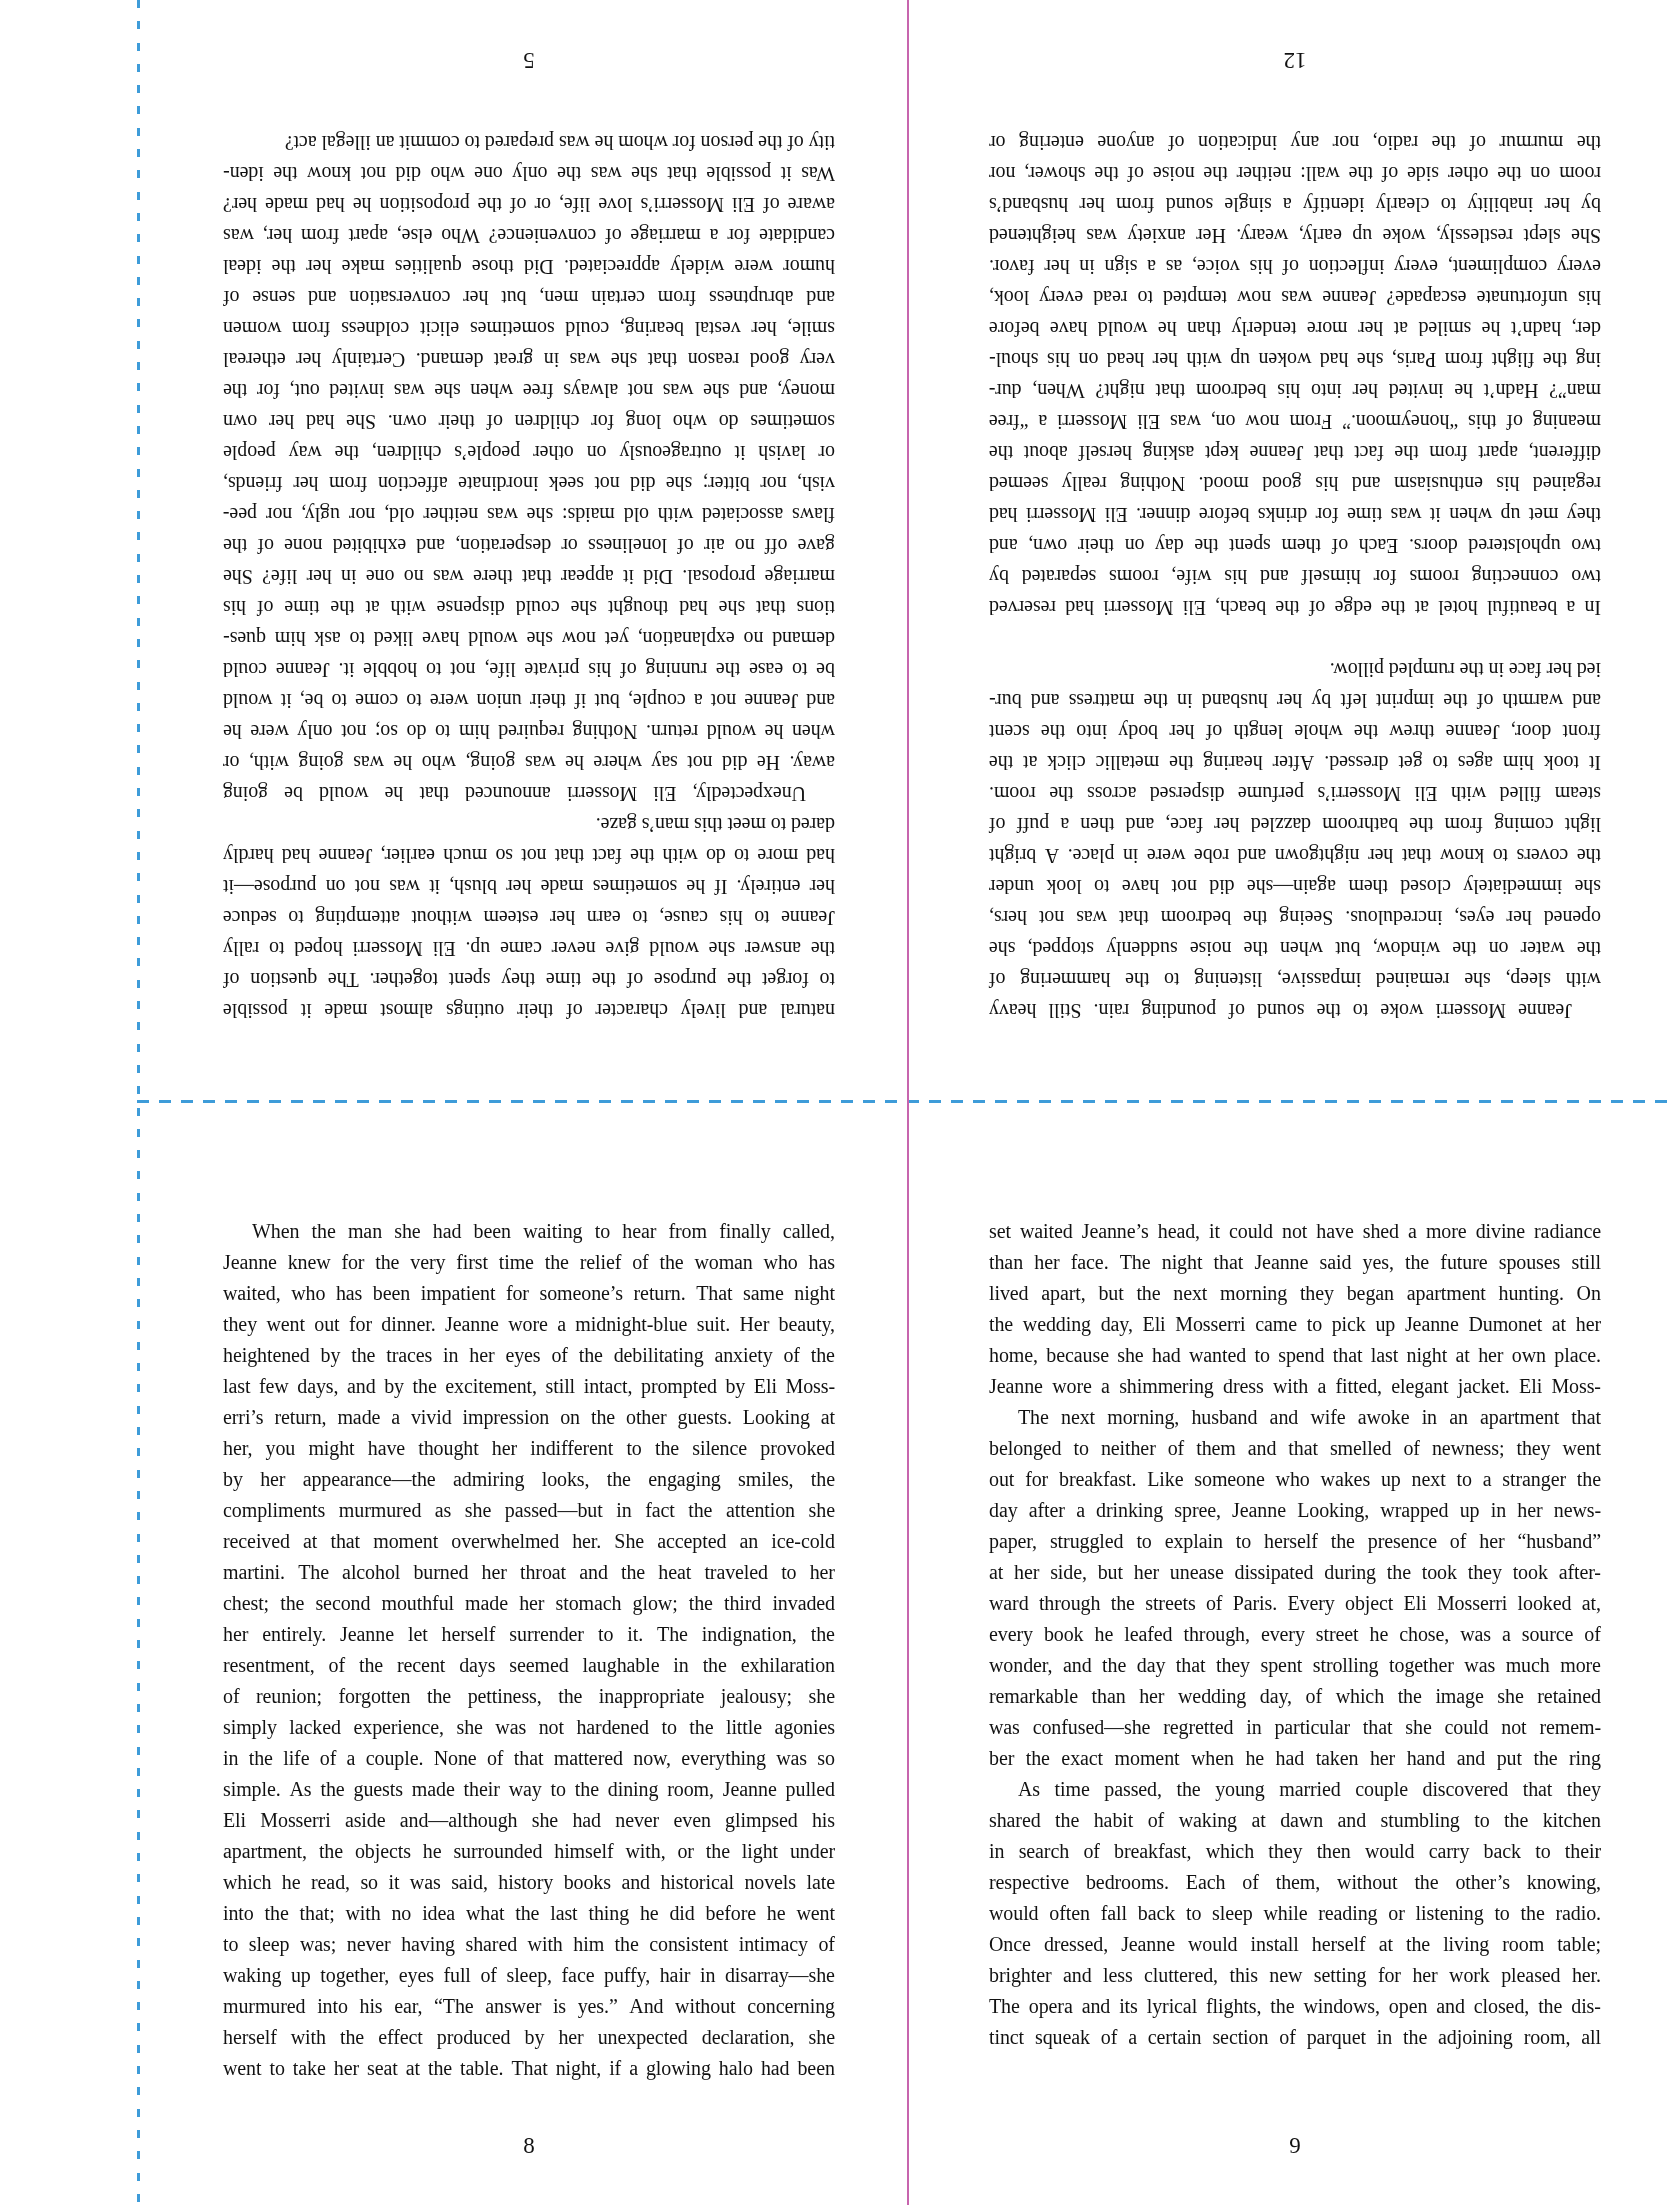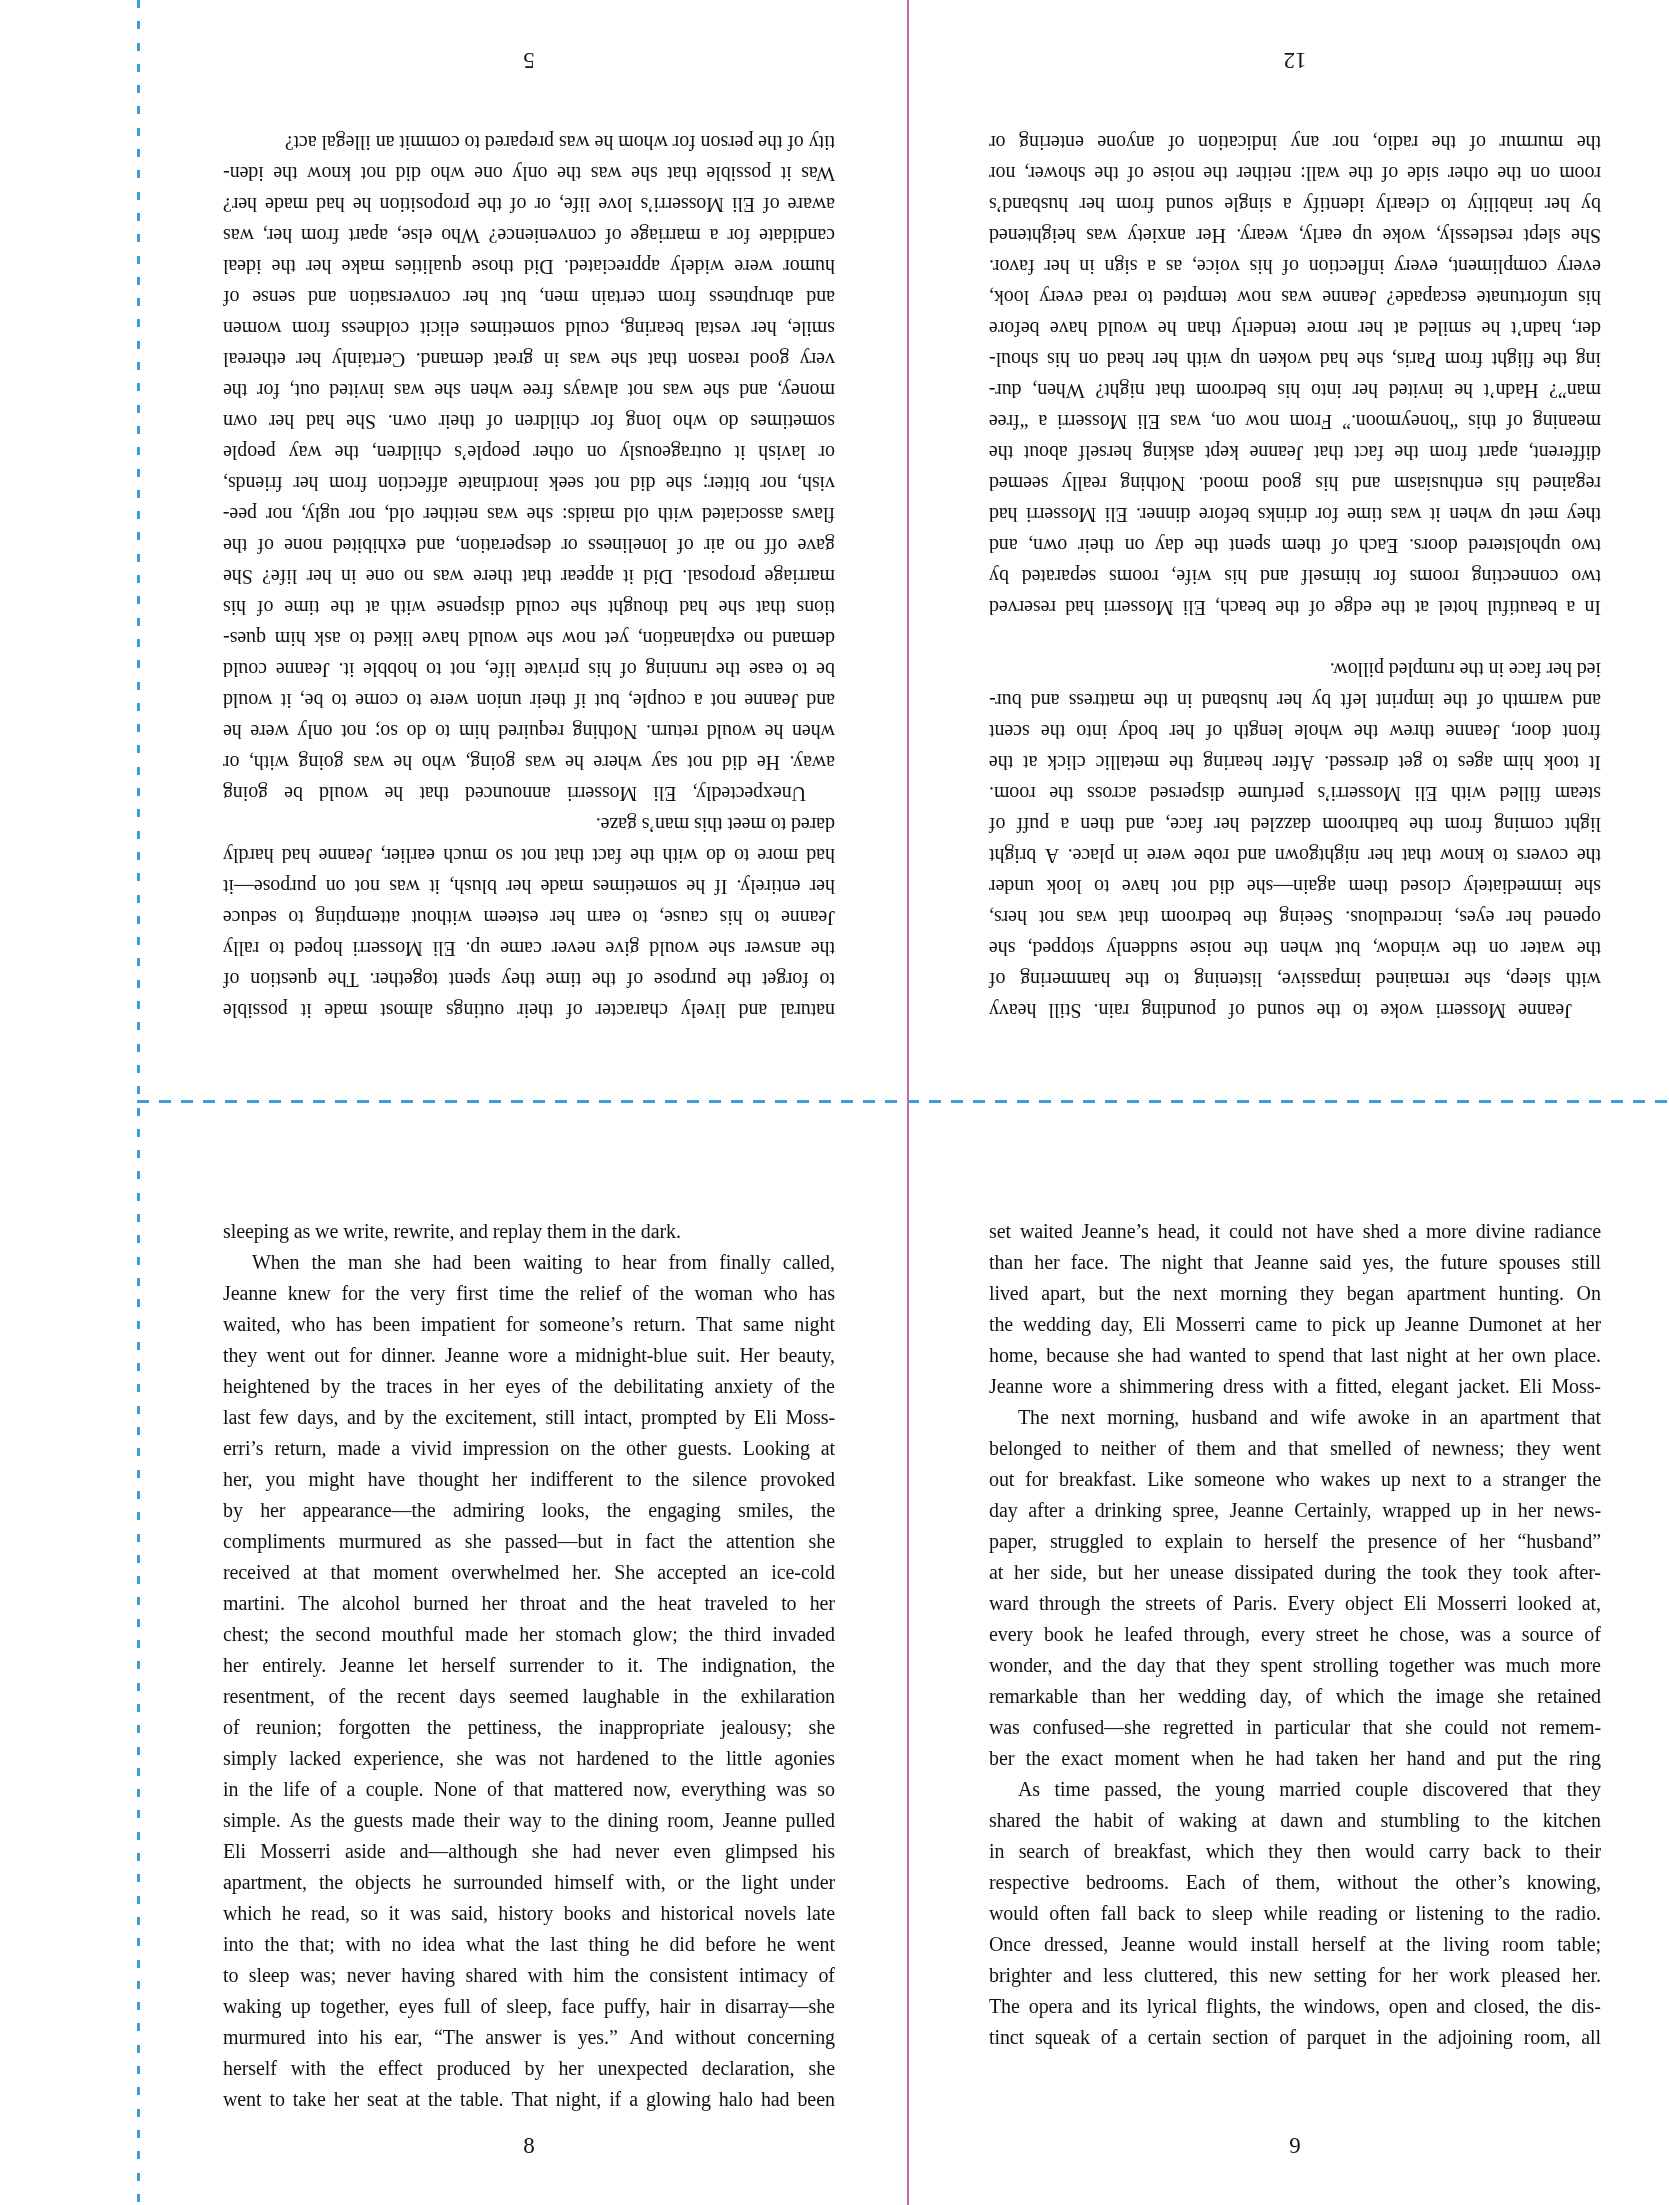--- a/index.html
+++ b/index.html
@@ -860,21 +860,20 @@
           <span>anyone</span>
           <span>entering</span>
           <span>or</span>
         </div>
       </div>
     <div class="page-number">12</div>
   </div>
 
   <div class="page page-bl">
     <div class="text-block">
-        <div class="line short">sleeping as we write, rewrite, and replay them in the dark.</div>
         <div class="line just indent">
           <span>When</span>
           <span>the</span>
           <span>man</span>
           <span>she</span>
           <span>had</span>
           <span>been</span>
           <span>waiting</span>
           <span>to</span>
           <span>hear</span>
@@ -1388,21 +1387,21 @@
           <span>stranger</span>
           <span>the</span>
         </div>
         <div class="line just">
           <span>day</span>
           <span>after</span>
           <span>a</span>
           <span>drinking</span>
           <span>spree,</span>
           <span>Jeanne</span>
-          <span>Certainly,</span>
+          <span>Looking,</span>
           <span>wrapped</span>
           <span>up</span>
           <span>in</span>
           <span>her</span>
           <span>news-</span>
         </div>
         <div class="line just">
           <span>paper,</span>
           <span>struggled</span>
           <span>to</span>

